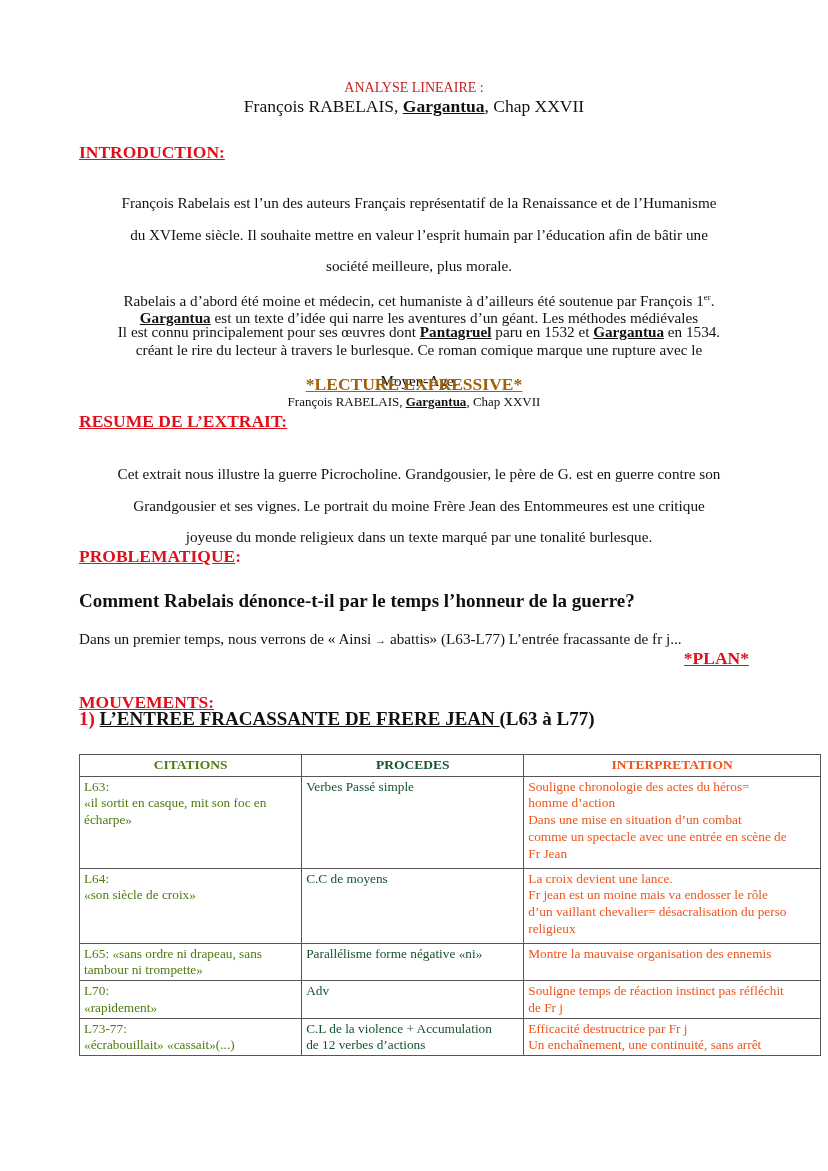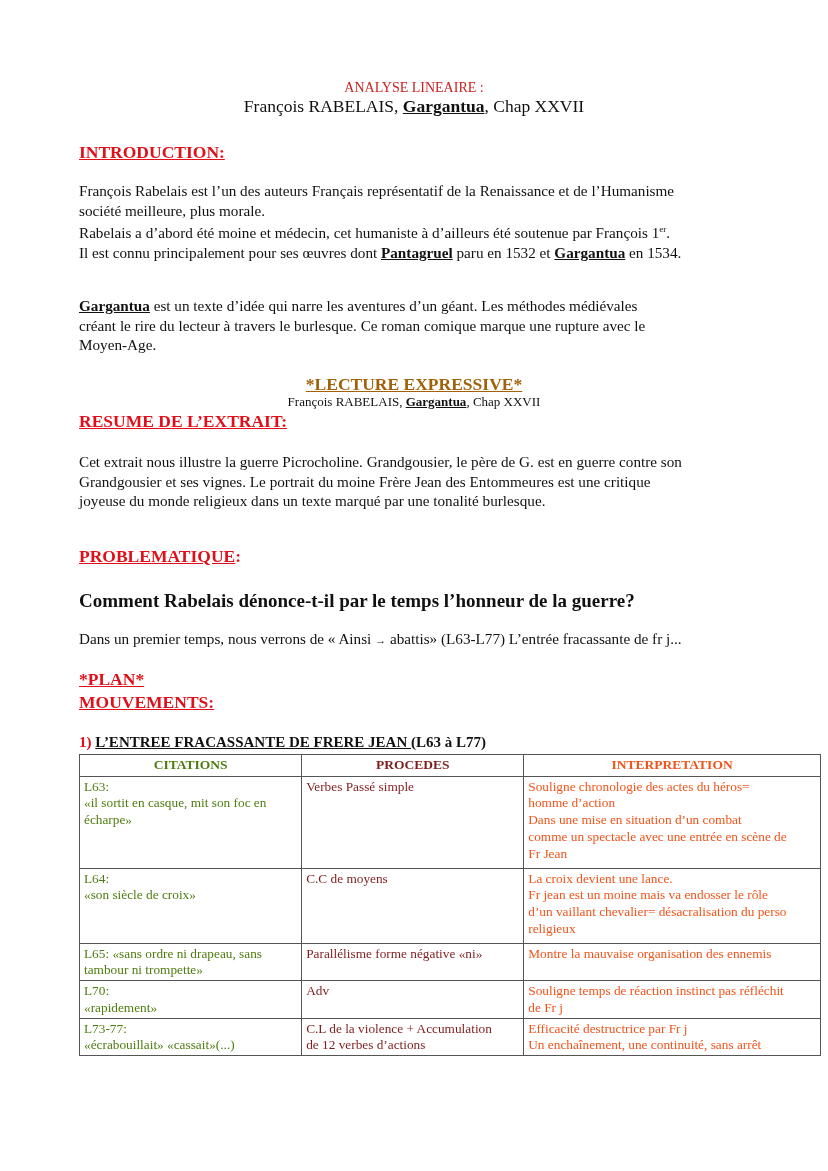--- a/index.html
+++ b/index.html
@@ -6,60 +6,61 @@
     body {
       width: 828px; height: 1171px; position: relative; overflow: hidden;
       font-family: "Liberation Serif", serif; color: #111111;
     }
     .page { position: absolute; left: 79px; top: 0; width: 670px; }
     .title-small { position: absolute; left: 0; width: 670px; top: 80px; font-size: 14px; color: #c9211e; text-align: center; }
     .title-main { position: absolute; left: 0; width: 670px; top: 96px; font-size: 17.5px; text-align: center; }
     .gu { font-weight: bold; text-decoration: underline; }
     .h-red { color: #e0101a; font-weight: bold; text-decoration: underline; font-size: 17.5px; position: absolute; left: 0; }
     .para { position: absolute; left: 0; width: 680px; font-size: 15.2px; line-height: 19.5px; }
-    .para p { margin: 0; }
+    .para p { margin: 12px; text-align: center; }
     .sup { font-size: 9px; vertical-align: super; }
     .lecture { position: absolute; left: 0; width: 670px; top: 374px; text-align: center; font-weight: bold; color: #a16207; text-decoration: underline; font-size: 17.5px; }
     .lecture-sub { position: absolute; left: 0; width: 670px; top: 394px; text-align: center; font-size: 13px; }
     .question { position: absolute; left: 0; top: 590px; font-weight: bold; font-size: 19px; }
-    .plan { position: absolute; left: 0; width: 670px; top: 669px; text-align: left; font-weight: bold; color: #e0101a; text-decoration: underline; font-size: 17.5px; }
+    .plan { position: absolute; left: 0; width: 670px; top: 648px; text-align: right; font-weight: bold; color: #e0101a; text-decoration: underline; font-size: 17.5px; }
     .plan-line { position: absolute; left: 0; top: 630px; font-size: 15.2px; }
     .arrow { font-size: 11px; }
-    .mv-title { position: absolute; left: 0; top: 734px; font-size: 15px; font-weight: bold; }
+    .mv-title { position: absolute; left: 0; top: 708px; font-size: 19px; font-weight: bold; }
     .mv-num { color: #e0101a; }
     .mv-under { text-decoration: underline; }
     table.analysis {
       position: absolute; left: 0; top: 754px; width: 742px;
       border-collapse: collapse; font-size: 13.3px; line-height: 16.7px;
     }
     table.analysis th, table.analysis td {
       border: 1px solid #555555; vertical-align: top; padding: 2px 4px 1px 4px; text-align: left;
     }
     table.analysis th { font-weight: bold; text-align: center; font-size: 13.5px; padding: 2px 4px; }
     .c-green { color: #4d7c0f; }
-    .c-blue { color: #7f1d1d; }
+    .c-blue { color: #14532d; }
     .c-orange { color: #f0541b; }
     .col1 { width: 215px; }
     .col2 { width: 215px; }
     .col3 { width: 290px; }
   </style>
 </head>
 <body>
 
 <div class="page">
 
   <div class="title-small">ANALYSE LINEAIRE :</div>
   <div class="title-main">
     <span>François RABELAIS, </span><span class="gu">Gargantua</span><span>, Chap XXVII</span>
   </div>
 
   <div class="h-red" style="top:142px;">INTRODUCTION:</div>
 
   <div class="para" style="top:181px;">
     <p>François Rabelais est l’un des auteurs Français représentatif de la Renaissance et de l’Humanisme</p>
+    <p>du XVIeme siècle. Il souhaite mettre en valeur l’esprit humain par l’éducation afin de bâtir une</p>
     <p>société meilleure, plus morale.</p>
     <p><span>Rabelais a d’abord été moine et médecin, cet humaniste à d’ailleurs été soutenue par François 1</span><span class="sup">er</span><span>.</span></p>
     <p><span>Il est connu principalement pour ses œuvres dont </span><span class="gu">Pantagruel</span><span> paru en 1532 et </span><span class="gu">Gargantua</span><span> en 1534.</span></p>
   </div>
 
   <div class="para" style="top:296px;">
     <p><span class="gu">Gargantua</span><span> est un texte d’idée qui narre les aventures d’un géant. Les méthodes médiévales</span></p>
     <p>créant le rire du lecteur à travers le burlesque. Ce roman comique marque une rupture avec le</p>
     <p>Moyen-Age.</p>
   </div>

